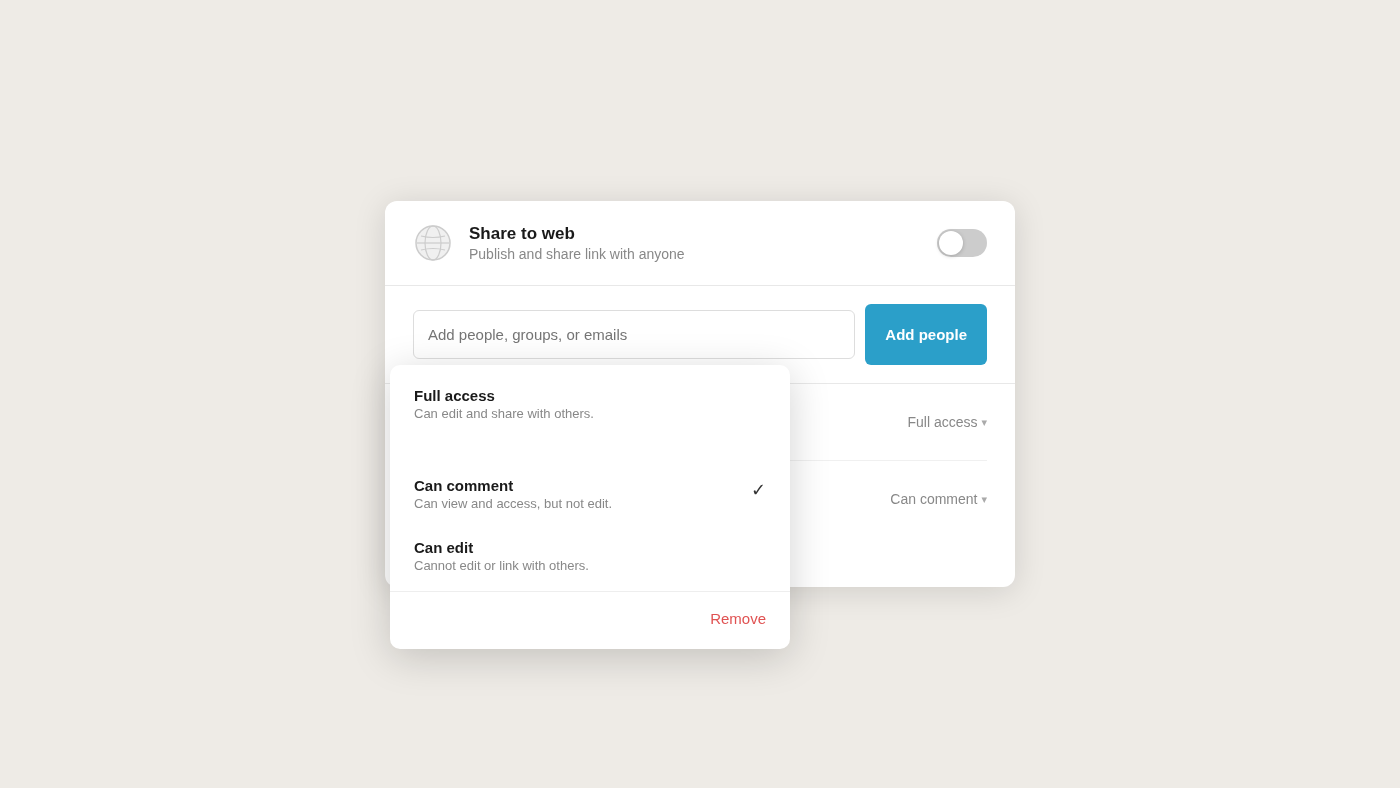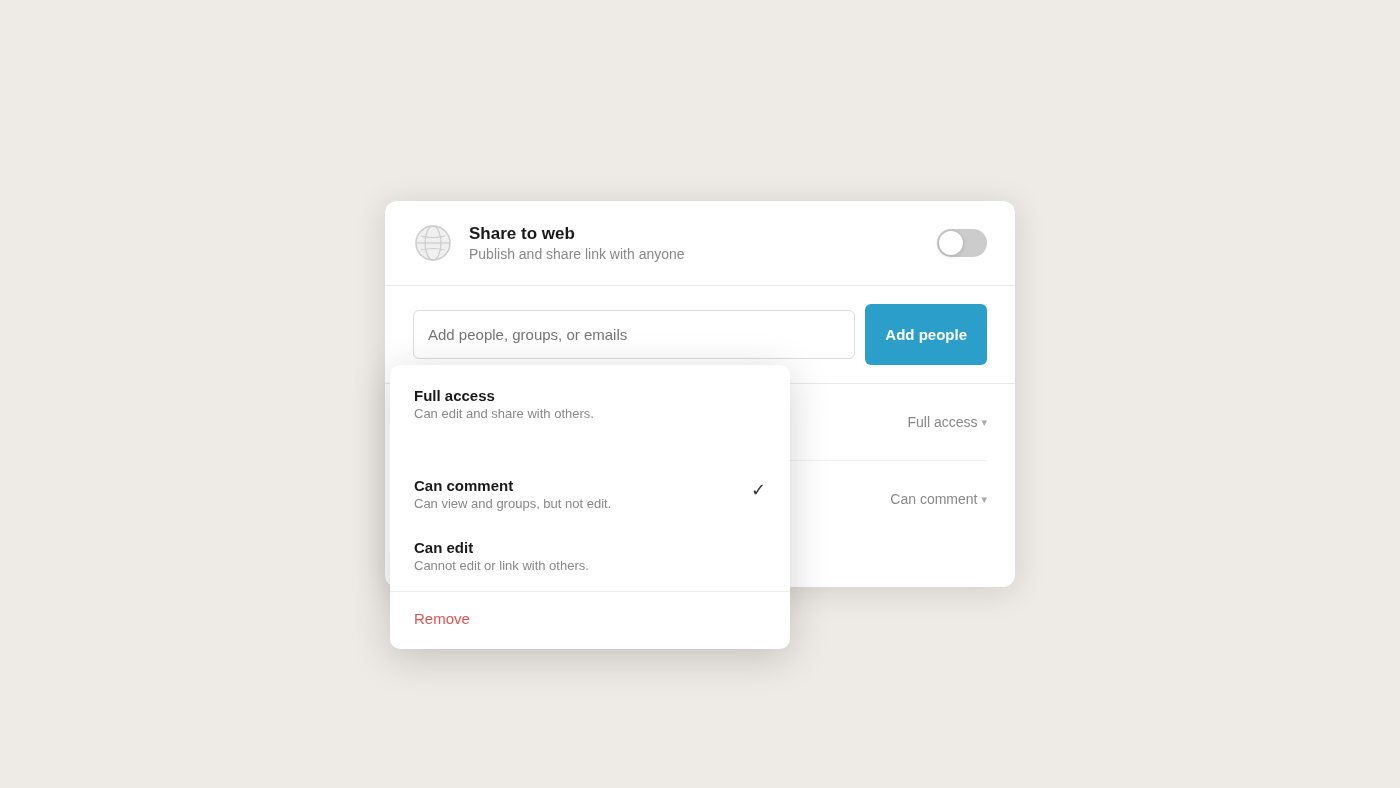--- a/index.html
+++ b/index.html
@@ -269,20 +269,21 @@
 
     .dropdown-divider {
       height: 1px;
       background: #eee;
       margin: 4px 0;
     }
 
     .dropdown-item-remove .dropdown-item-label {
       color: #e05252;
       font-weight: 500;
+      text-align: right;
     }
   </style>
 </head>
 <body>
 
 <div class="share-modal">
 
   <div class="share-to-web-row">
     <div class="globe-icon-wrap">
       <svg width="36" height="36" viewBox="0 0 36 36" fill="none" xmlns="http://www.w3.org/2000/svg">
@@ -363,21 +364,21 @@
   </div>
 
   <div class="dropdown-item">
     <div class="dropdown-item-content">
     </div>
   </div>
 
   <div class="dropdown-item">
     <div class="dropdown-item-content">
       <div class="dropdown-item-label">Can comment</div>
-      <div class="dropdown-item-desc">Can view and groups, but not edit.</div>
+      <div class="dropdown-item-desc">Can view and access, but not edit.</div>
     </div>
     <span class="check-icon">✓</span>
   </div>
 
   <div class="dropdown-item">
     <div class="dropdown-item-content">
       <div class="dropdown-item-label">Can edit</div>
       <div class="dropdown-item-desc">Cannot edit or link with others.</div>
     </div>
   </div>

